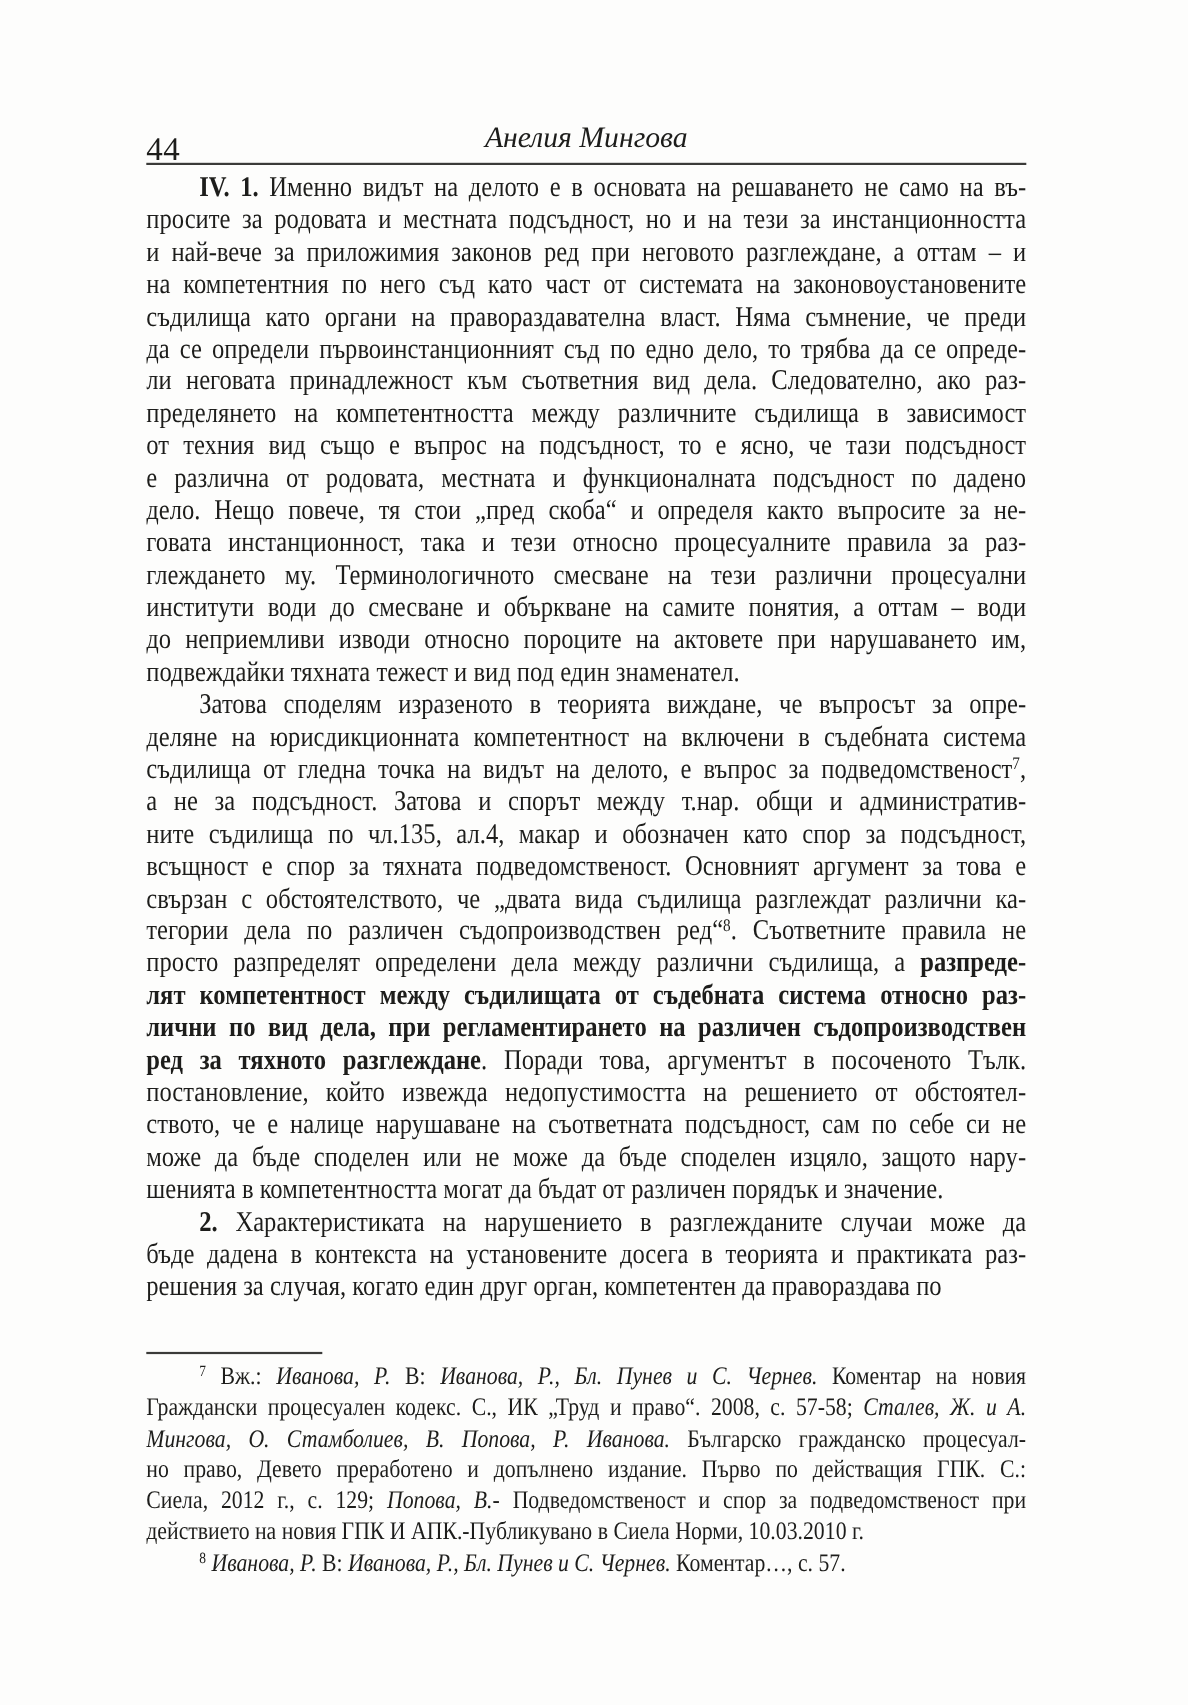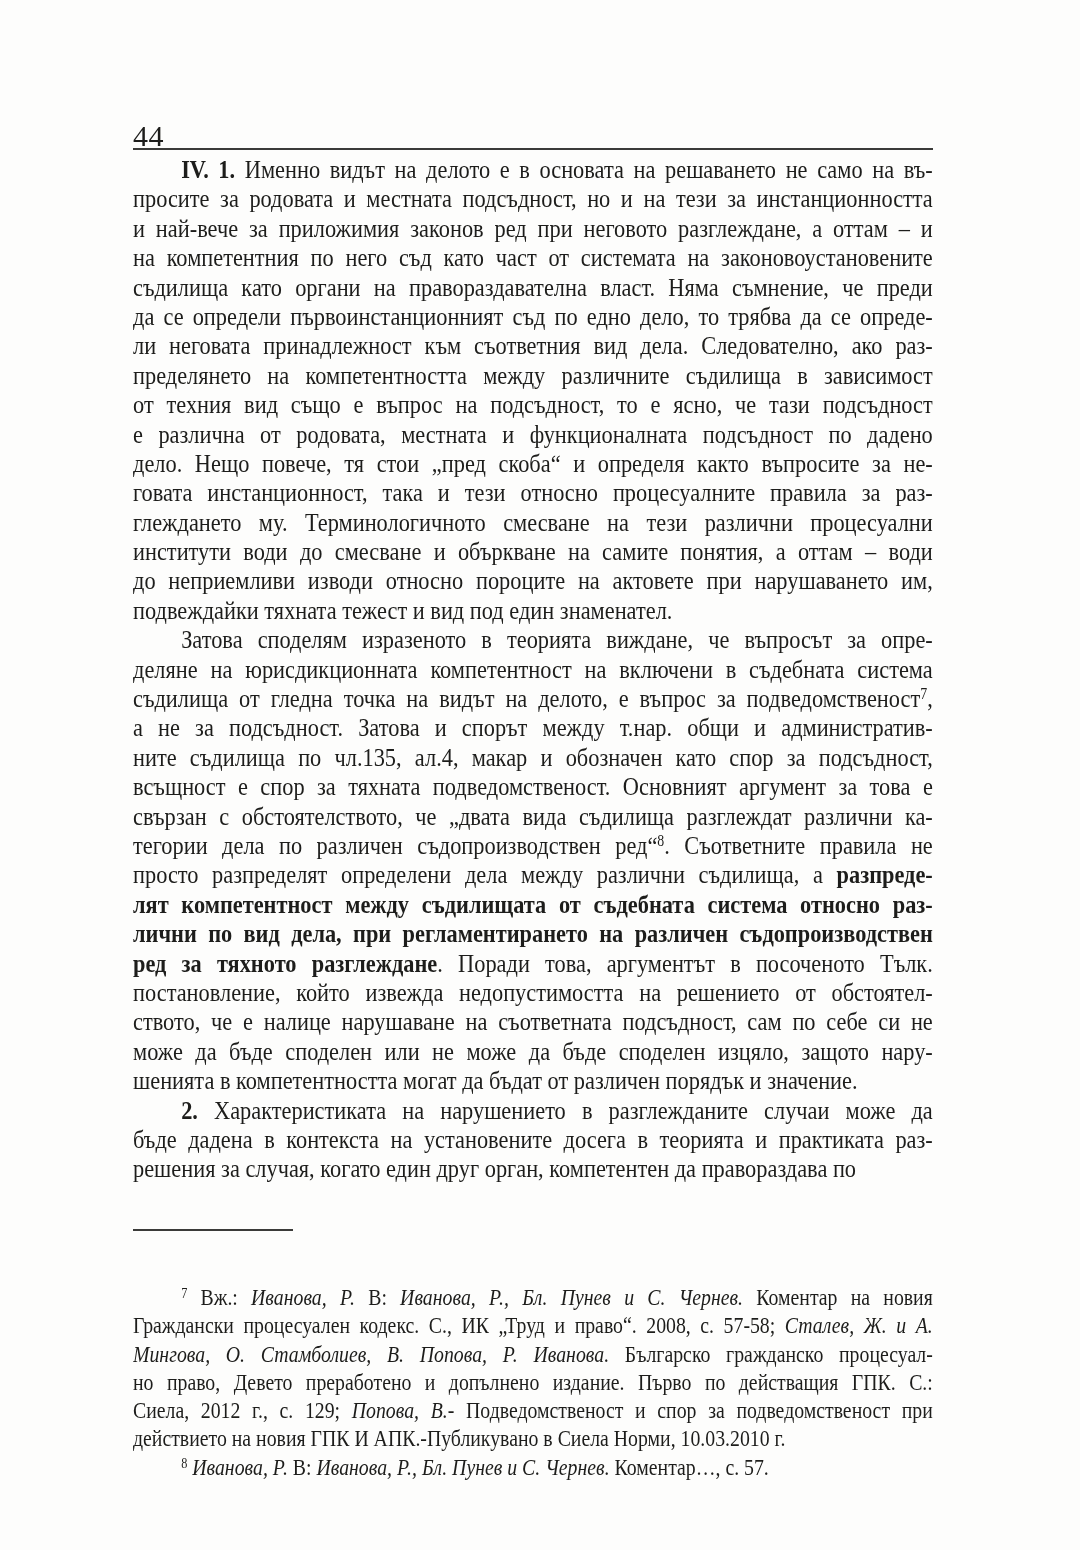--- a/index.html
+++ b/index.html
@@ -30,29 +30,30 @@
   }
   .bodytext .line{font-size:26px;line-height:29.4px;height:29.4px;}
   .footnotes .line{font-size:23px;line-height:28.3px;height:28.3px;}
   .line.indent{text-indent:56px;}
   .line.last{text-align-last:left;}
   .b{font-weight:700;}
   .i{font-style:italic;}
   .sup{font-size:.62em;position:relative;top:-.5em;line-height:0;}
   
   .fnrule{position:absolute;left:133px;top:1229px;width:160px;border-top:2px solid #3b3b39;}
-  .footnotes{top:1284px;}
+  .footnotes{top:1237px;}
 </style>
 </head>
 <body>
 
 <div class="sheet">
 
   <div class="textblock pageheader">
     <div class="pagenum">44</div>
+    <div class="runhead">Анелия Мингова</div>
     <div class="headrule"></div>
   </div>
 
   <div class="textblock bodytext">
       <div class="line indent"><span class="b">IV. 1.</span><span> Именно видът на делото е в основата на решаването не само на въ-</span></div>
       <div class="line"><span>просите за родовата и местната подсъдност, но и на тези за инстанционността</span></div>
       <div class="line"><span>и най-вече за приложимия законов ред при неговото разглеждане, а оттам – и</span></div>
       <div class="line"><span>на компетентния по него съд като част от системата на законовоустановените</span></div>
       <div class="line"><span>съдилища като органи на правораздавателна власт. Няма съмнение, че преди</span></div>
       <div class="line"><span>да се определи първоинстанционният съд по едно дело, то трябва да се опреде-</span></div>

